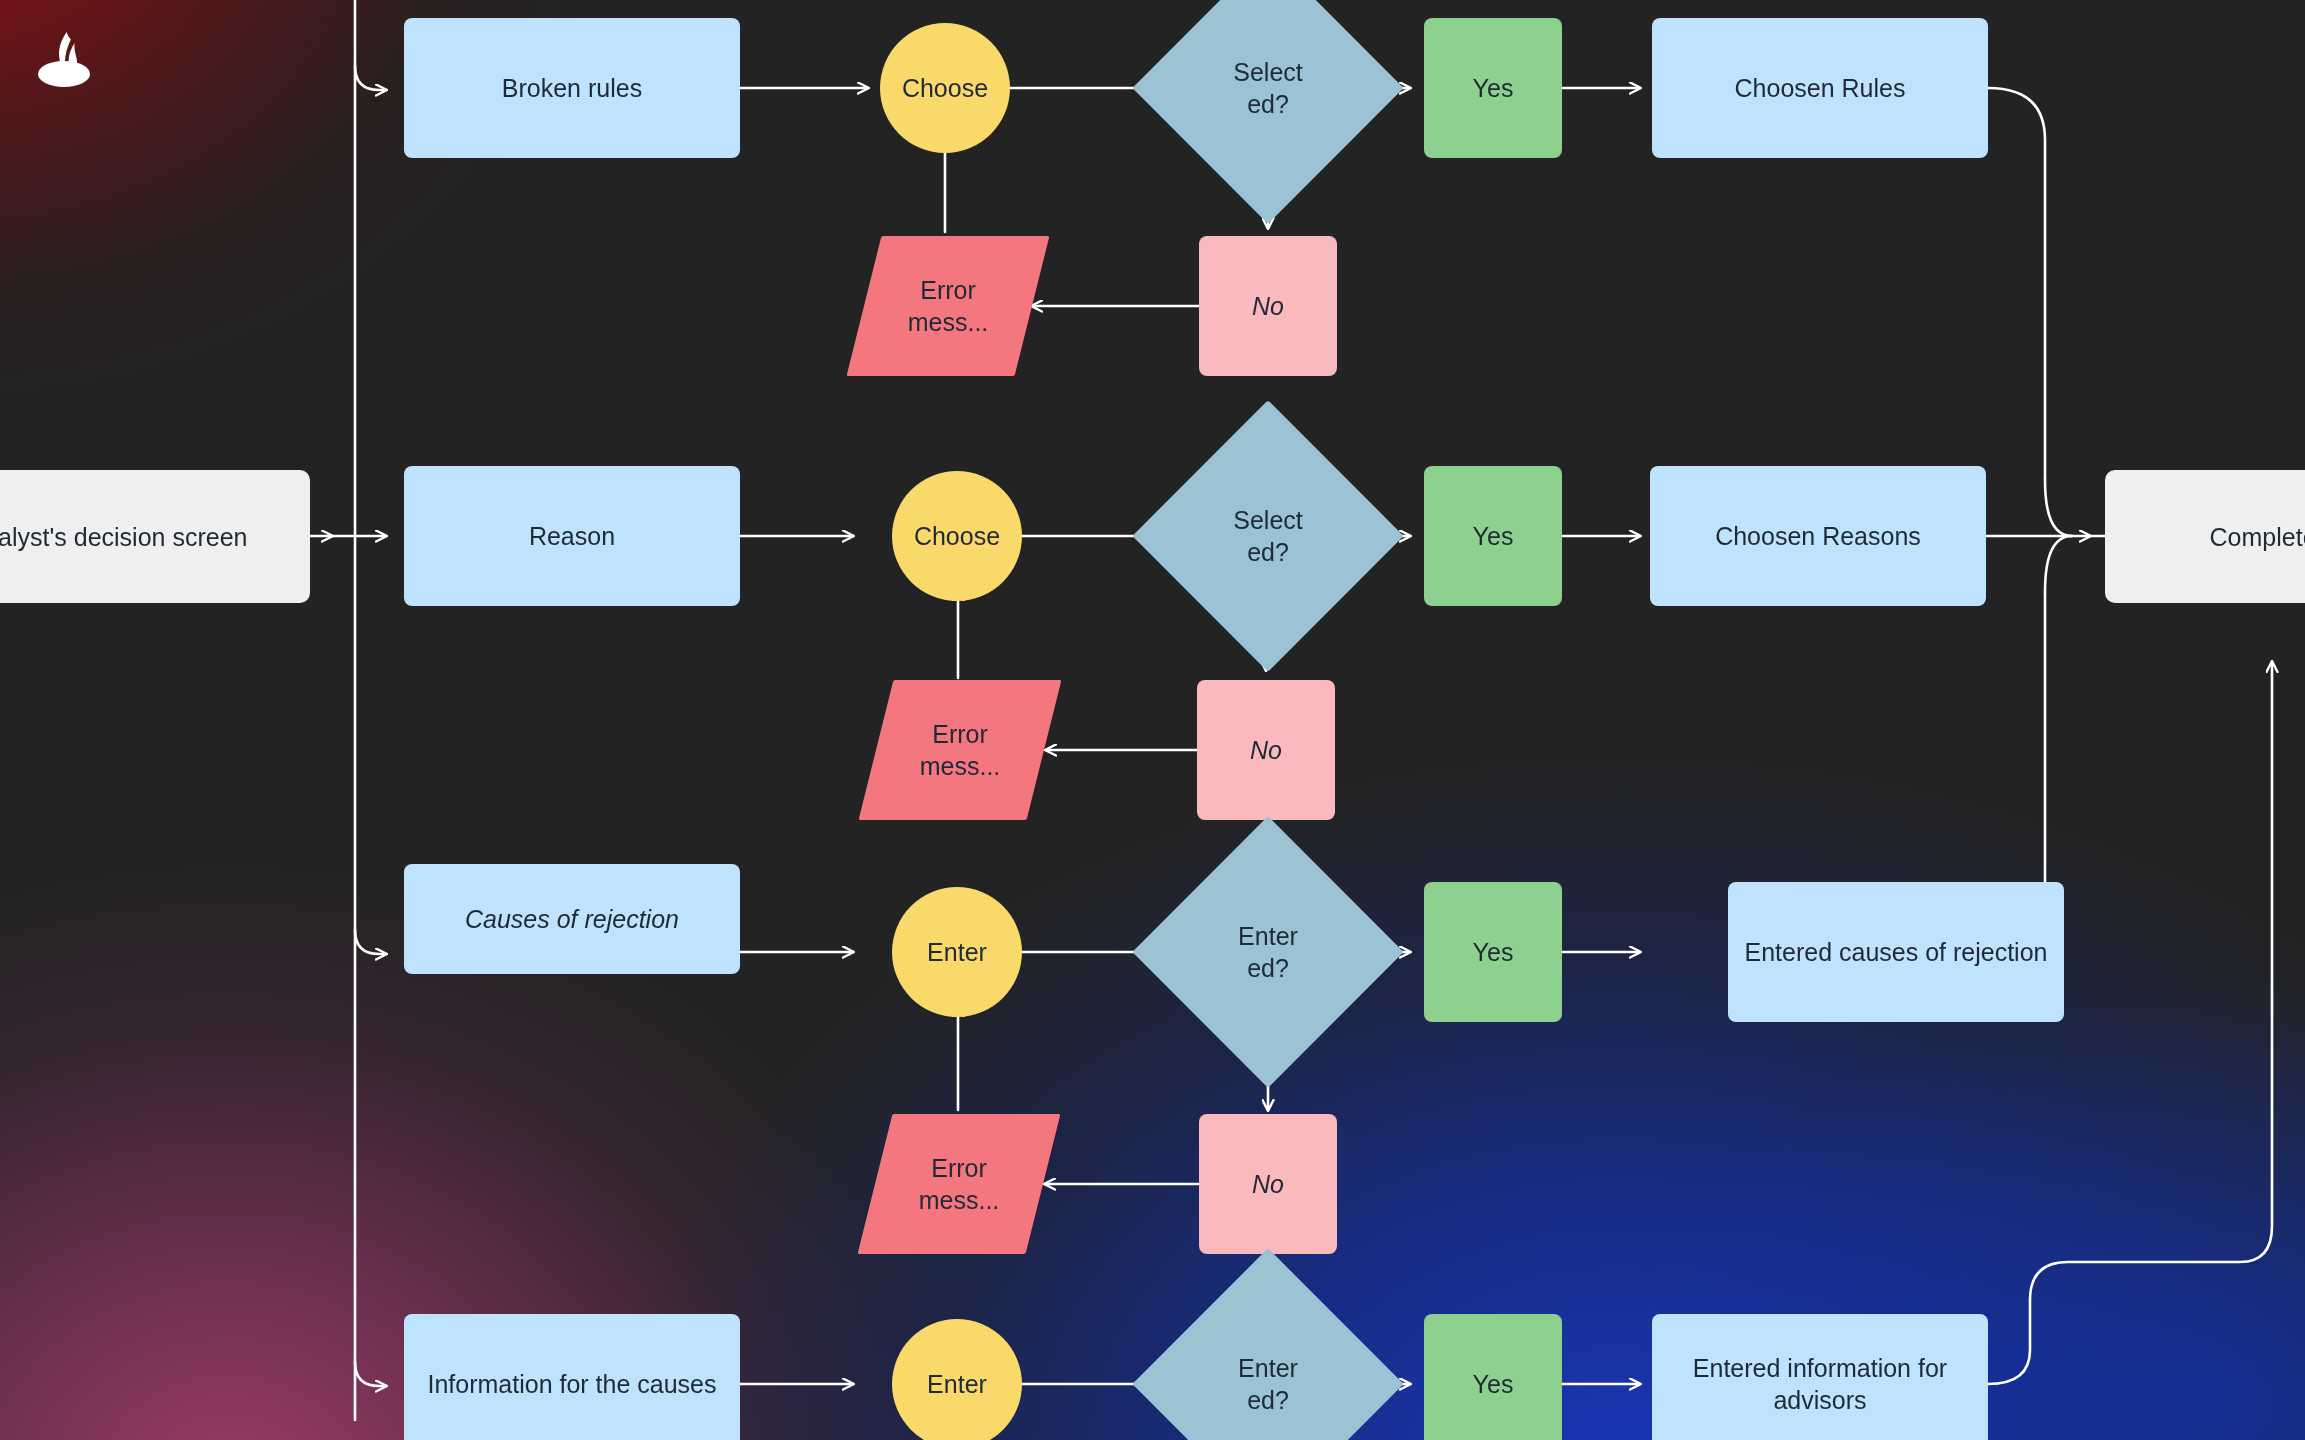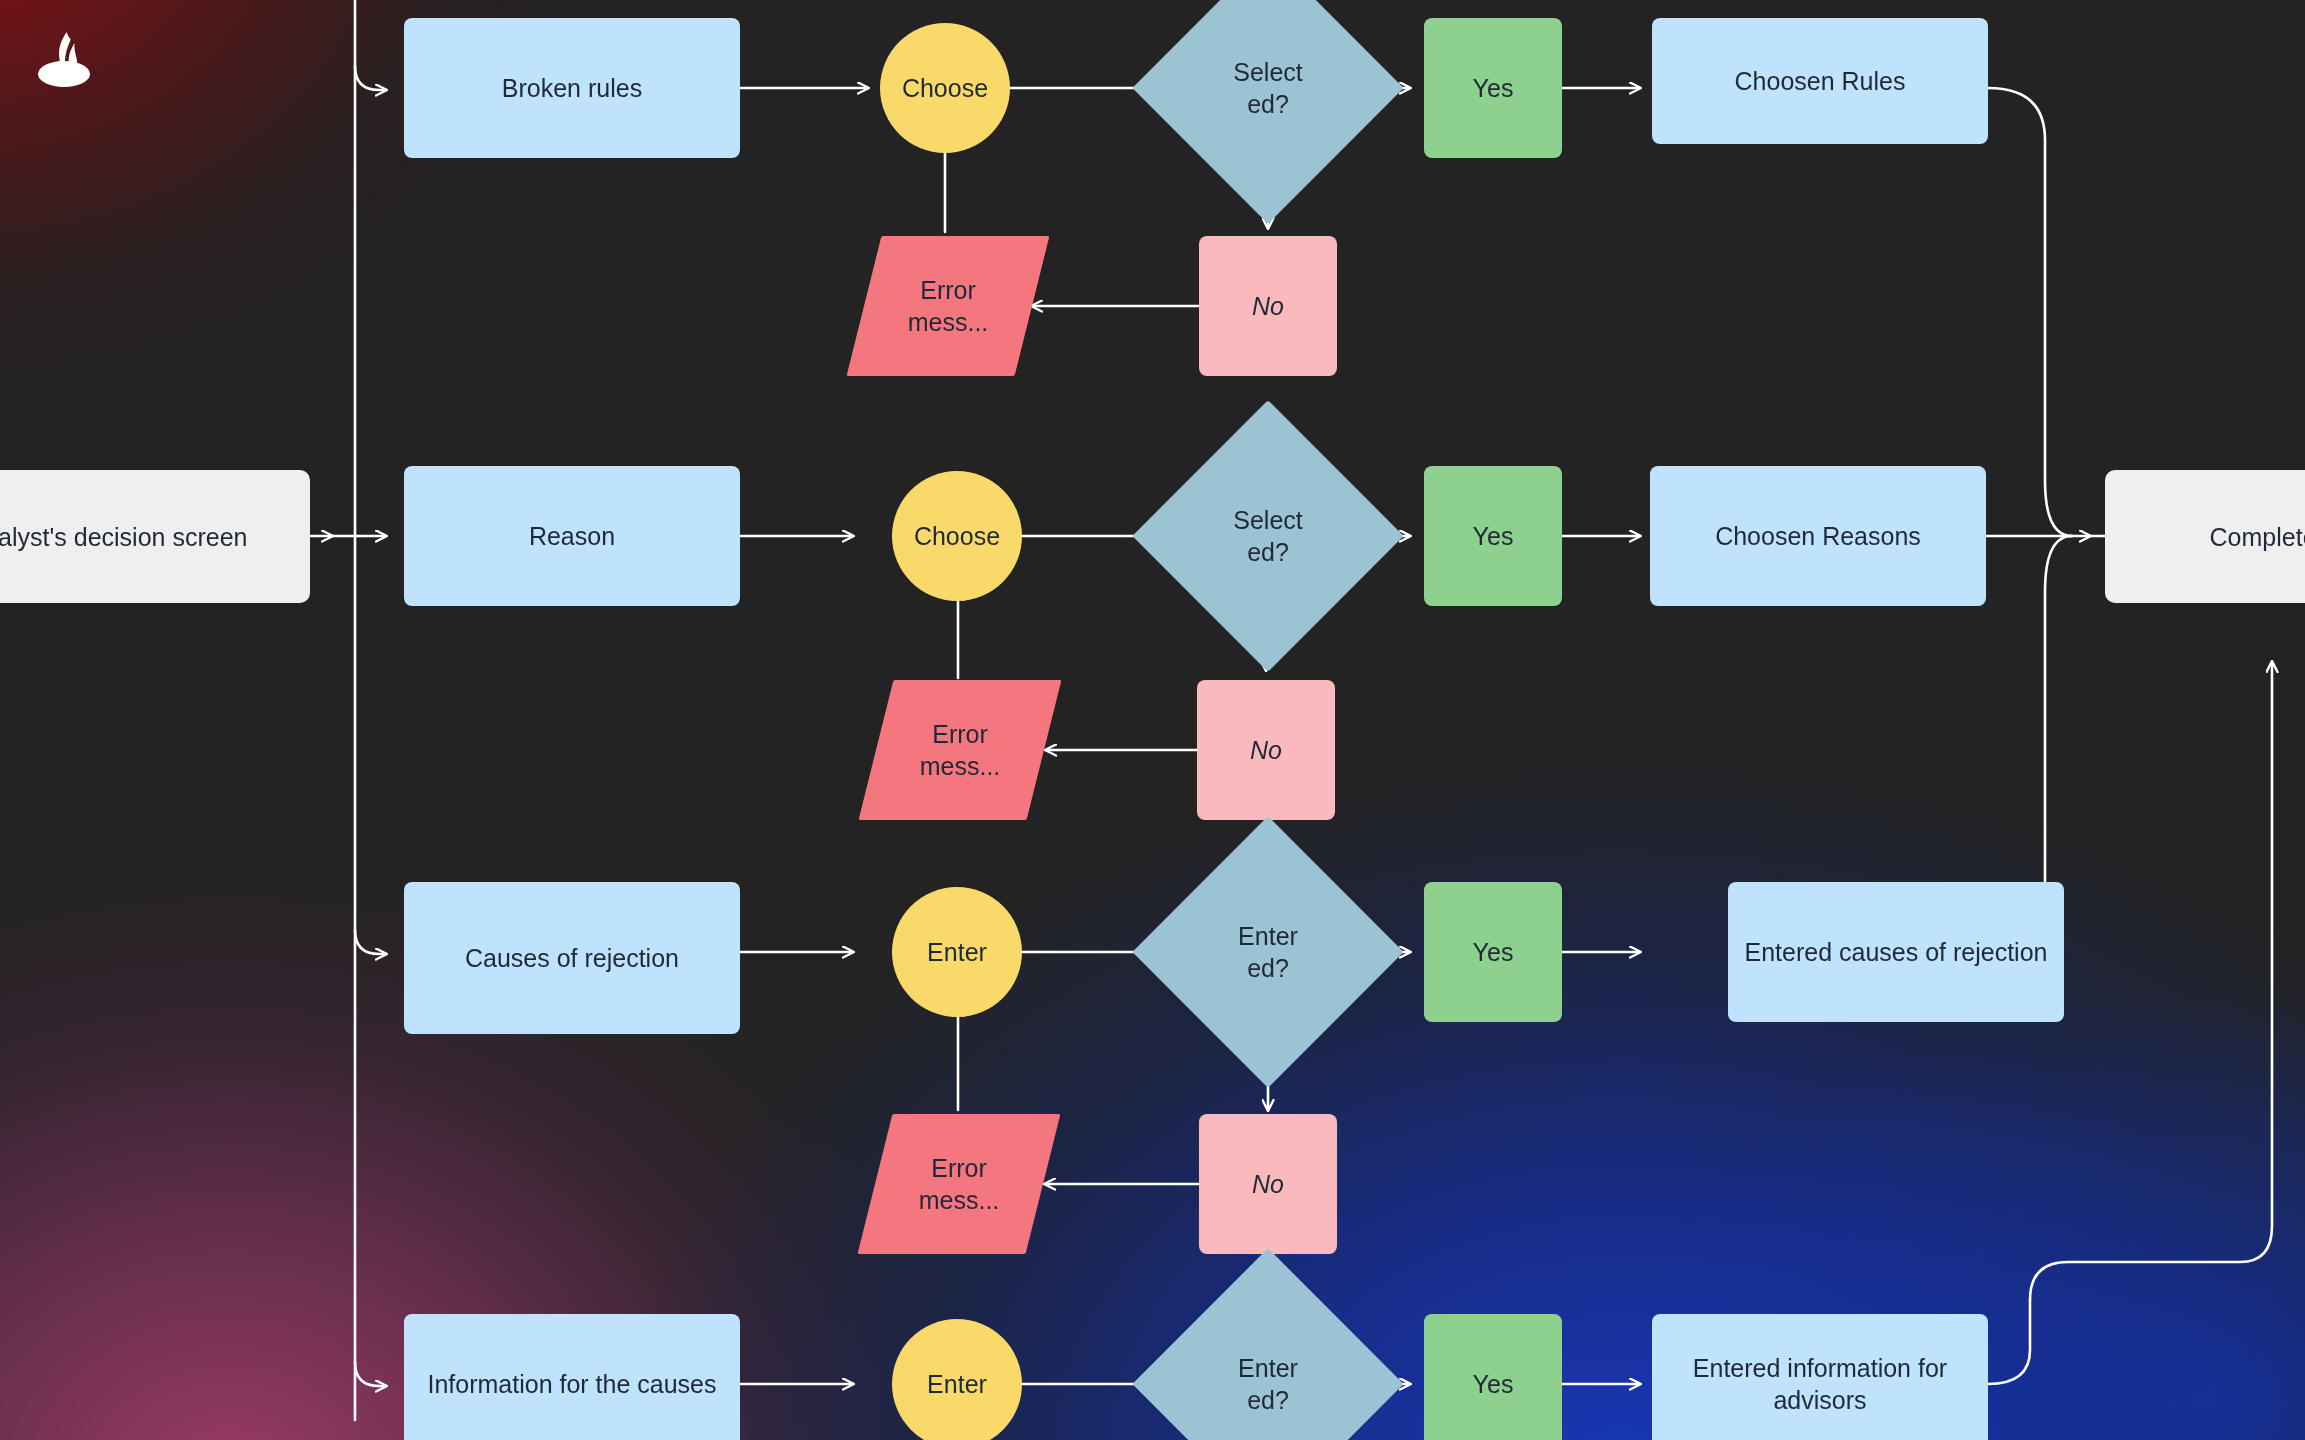--- a/index.html
+++ b/index.html
@@ -199,21 +199,21 @@
   <div class="node n-diamond" style="left:1172px; top:-8px; width:192px; height:192px;">
     <div class="diamond-shape"></div>
     <span class="diamond-label lbl" style="white-space:pre-line;">Select
 ed?</span>
   </div>
 
   <div class="node n-green" style="left:1424px; top:18px; width:138px; height:140px;">
     <span class="lbl">Yes</span>
   </div>
 
-  <div class="node n-rect n-blue" style="left:1652px; top:18px; width:336px; height:126px;">
+  <div class="node n-rect n-blue" style="left:1652px; top:18px; width:336px; height:140px;">
     <span class="lbl">Choosen Rules</span>
   </div>
 
   <div class="node n-pink" style="left:1199px; top:236px; width:138px; height:140px;">
     <span class="lbl">No</span>
   </div>
 
   <div class="node n-para" style="left:864px; top:236px; width:168px; height:140px;">
     <div class="para-shape"></div>
     <span class="para-label lbl" style="white-space:pre-line;">Error
@@ -245,21 +245,21 @@
   <div class="node n-pink" style="left:1197px; top:680px; width:138px; height:140px;">
     <span class="lbl">No</span>
   </div>
 
   <div class="node n-para" style="left:876px; top:680px; width:168px; height:140px;">
     <div class="para-shape"></div>
     <span class="para-label lbl" style="white-space:pre-line;">Error
 mess...</span>
   </div>
 
-  <div class="node n-rect n-blue" style="left:404px; top:882px; width:336px; height:152px;">
+  <div class="node n-rect n-blue" style="left:404px; top:864px; width:336px; height:110px;font-style:italic;">
     <span class="lbl">Causes of rejection</span>
   </div>
 
   <div class="node n-yellow" style="left:892px; top:887px; width:130px; height:130px;">
     <span class="lbl">Enter</span>
   </div>
 
   <div class="node n-diamond" style="left:1172px; top:856px; width:192px; height:192px;">
     <div class="diamond-shape"></div>
     <span class="diamond-label lbl" style="white-space:pre-line;">Enter

